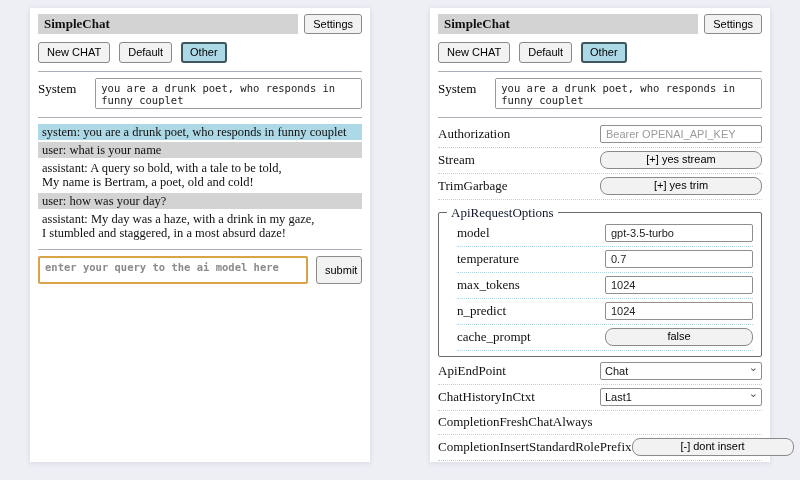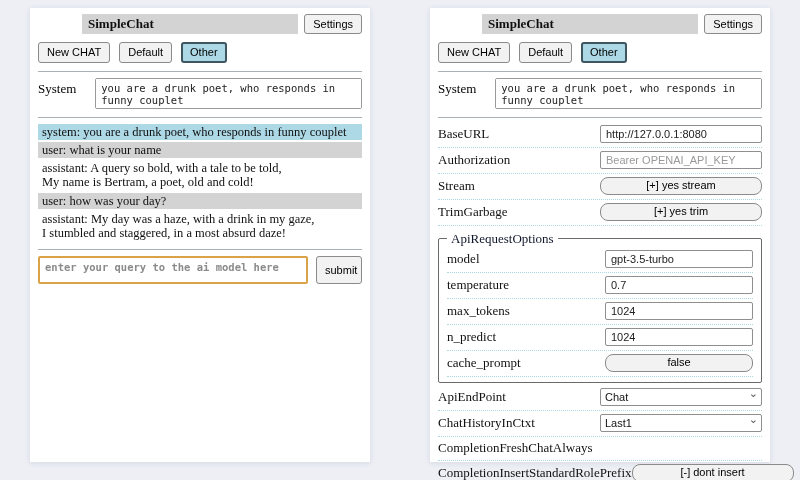--- a/index.html
+++ b/index.html
@@ -14,21 +14,21 @@
     background:#ffffff; box-sizing:border-box; padding:6px 8px;
     box-shadow:0 1px 5px rgba(70,76,100,0.14);
     display:flex; flex-direction:column;
   }
   #panel-left { left:30px; }
   #panel-right { left:430px; }
 
   .header-row { display:flex; align-items:center; gap:6px; }
   .heading {
     flex:1; background: var(--heading-bg, #d3d3d3);
-    font-weight:bold; font-size:13px; padding:2px 6px; color:#111;margin-left:44px;
+    font-weight:bold; font-size:13px; padding:2px 6px; color:#111;
   }
   button {
     font-family:"Liberation Sans", sans-serif; font-size:11px;
     background:#f2f2f2; border:1px solid #8a8a8a; border-radius:3px;
     padding:2px 8px; color:#000; line-height:1.3;
   }
   .sessions-row { display:flex; gap:9px; margin:8px 0 2px; }
   .session-btn.selected {
     background: var(--accent-highlight, #add8e6);
     border:2px solid #3f5560; padding:1px 7px;
@@ -79,21 +79,21 @@
     -webkit-appearance:none; appearance:none; padding:0 16px 0 4px; color:#111;
   }
   .chev {
     position:absolute; right:4px; top:-1px; font-size:11px; color:#555;
     pointer-events:none; font-family:"DejaVu Sans", sans-serif;
   }
   fieldset {
     border:1px solid #6b6b6b; margin:5px 0 2px; padding:0 8px 5px; border-radius:2px;
   }
   legend { font-size:13px; padding:0 4px; color:#0f172a; }
-  fieldset .srow { grid-template-columns:1fr 148px; }
+  fieldset .srow { grid-template-columns:1fr 148px;margin-left:10px; }
 </style>
 </head>
 <body>
 
 <div class="panel" id="panel-left">
   <div class="header-row">
     <div class="heading">SimpleChat</div>
     <button>Settings</button>
   </div>
   <div class="sessions-row">
@@ -134,24 +134,20 @@
     <button class="session-btn selected">Other</button>
   </div>
   <hr class="sep">
   <div class="system-row">
     <label>System</label>
     <textarea class="system-ta" rows="2" style="">you are a drunk poet, who responds in funny couplet</textarea>
   </div>
   <hr class="sep">
 
   <div class="srow">
-    <span>BaseURL</span>
-    <input class="ctl" type="text" value="http://127.0.0.1:8080" style="">
-  </div>
-  <div class="srow">
     <span>Authorization</span>
     <input class="ctl" type="text" placeholder="Bearer OPENAI_API_KEY" style="">
   </div>
   <div class="srow">
     <span>Stream</span>
     <button class="ctl">[+] yes stream</button>
   </div>
   <div class="srow">
     <span>TrimGarbage</span>
     <button class="ctl">[+] yes trim</button>

